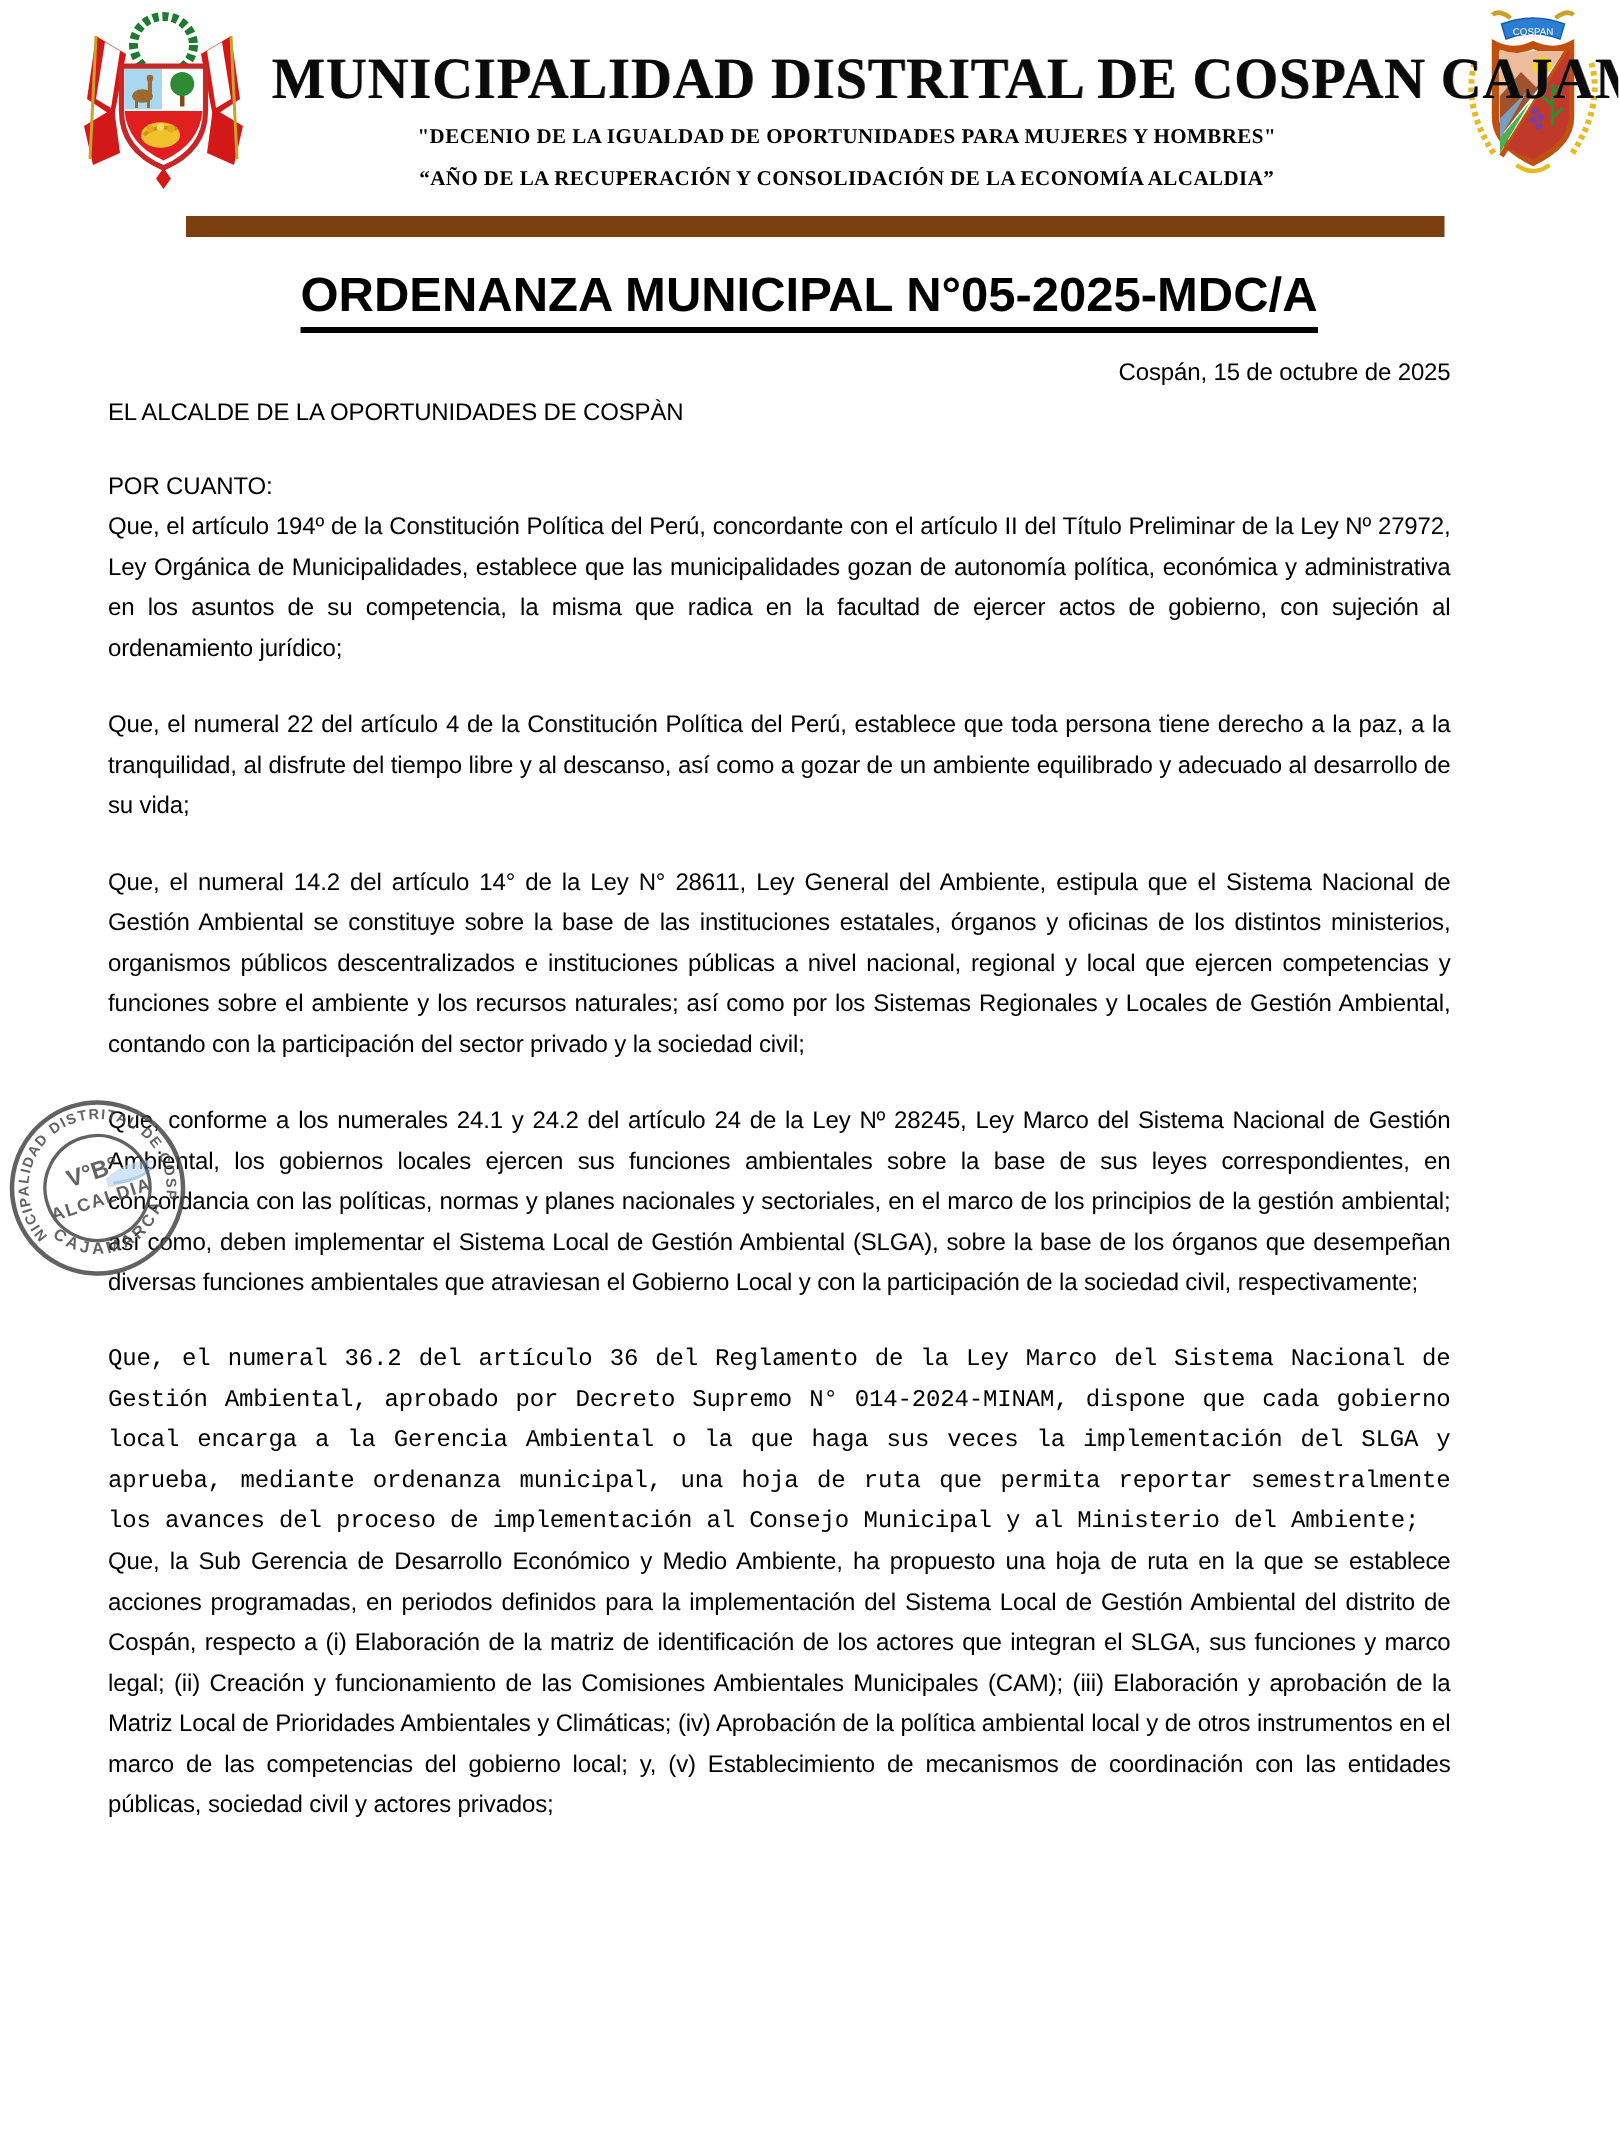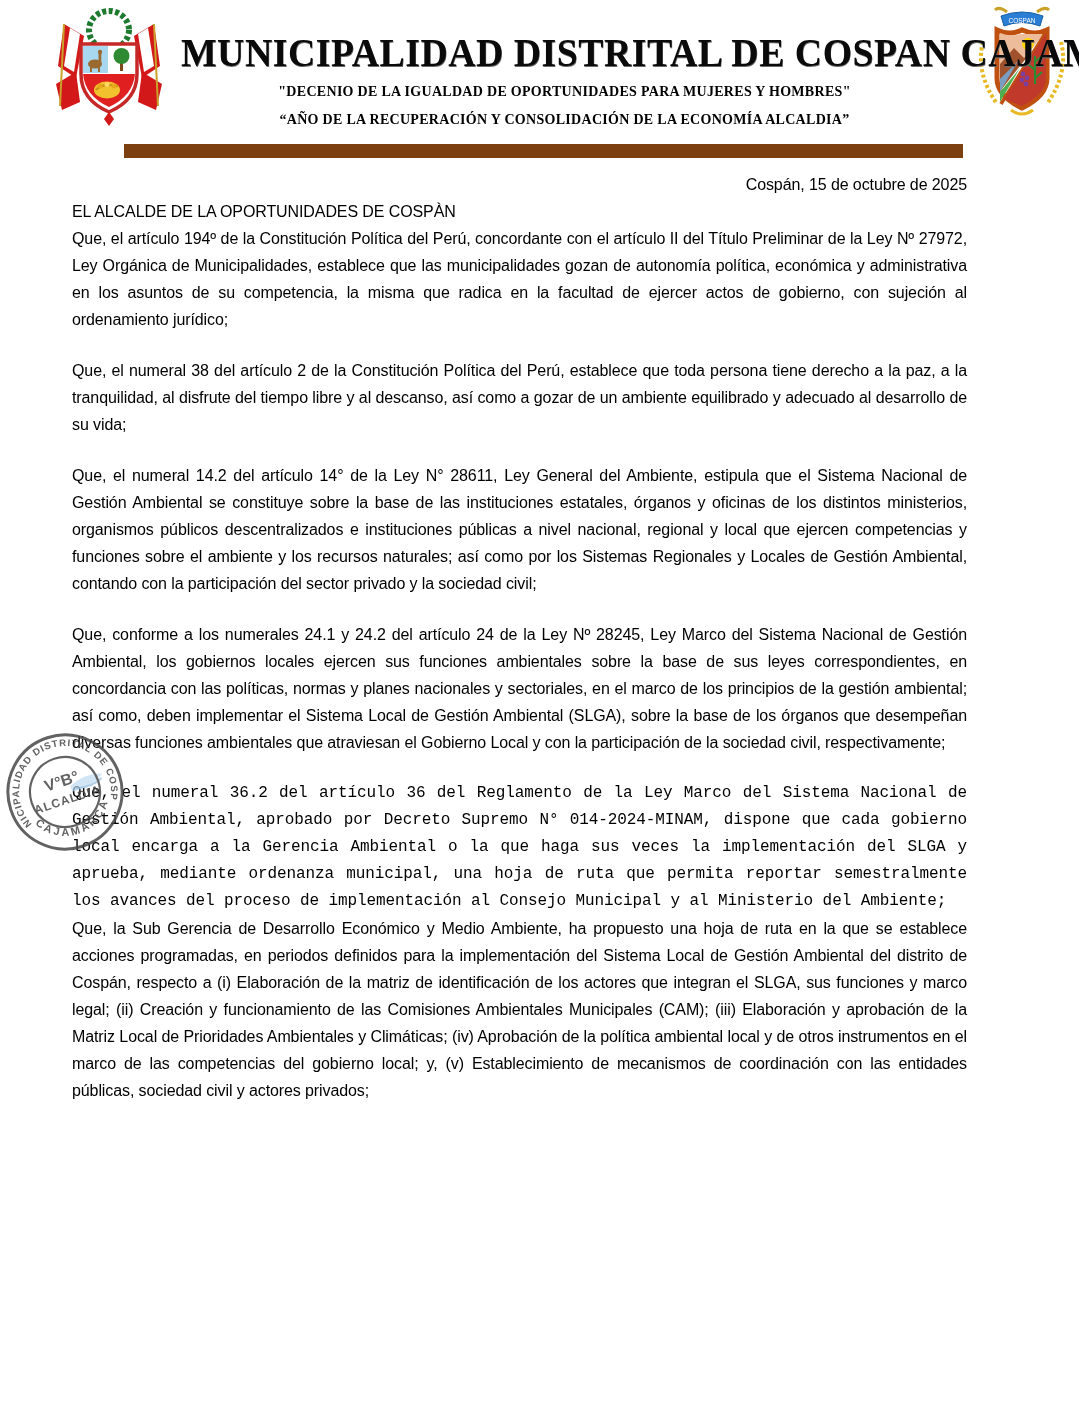--- a/index.html
+++ b/index.html
@@ -167,27 +167,31 @@
 
     <div class="header-center">
       <div class="muni-title">MUNICIPALIDAD DISTRITAL DE COSPAN CAJAMARCA</div>
       <div class="motto">"DECENIO DE LA IGUALDAD DE OPORTUNIDADES PARA MUJERES Y HOMBRES"</div>
       <div class="motto motto2">“AÑO DE LA RECUPERACIÓN Y CONSOLIDACIÓN DE LA ECONOMÍA ALCALDIA”</div>
     </div>
   </div>
 
   <div class="brown-bar"></div>
 
+  <div class="doc-title-wrap">
+    <h1 class="doc-title">ORDENANZA MUNICIPAL N°05-2025-MDC/A</h1>
+  </div>
 
   <div class="body">
     <div class="dateline">Cospán, 15 de octubre de 2025</div>
     <div class="addressee">EL ALCALDE DE LA OPORTUNIDADES DE COSPÀN</div>
+    <div class="por-cuanto">POR CUANTO:</div>
 
     <p class="body-par">Que, el artículo 194º de la Constitución Política del Perú, concordante con el artículo II del Título Preliminar de la Ley Nº 27972, Ley Orgánica de Municipalidades, establece que las municipalidades gozan de autonomía política, económica y administrativa en los asuntos de su competencia, la misma que radica en la facultad de ejercer actos de gobierno, con sujeción al ordenamiento jurídico;</p>
-    <p class="body-par">Que, el numeral 38 del artículo 2 de la Constitución Política del Perú, establece que toda persona tiene derecho a la paz, a la tranquilidad, al disfrute del tiempo libre y al descanso, así como a gozar de un ambiente equilibrado y adecuado al desarrollo de su vida;</p>
+    <p class="body-par">Que, el numeral 22 del artículo 4 de la Constitución Política del Perú, establece que toda persona tiene derecho a la paz, a la tranquilidad, al disfrute del tiempo libre y al descanso, así como a gozar de un ambiente equilibrado y adecuado al desarrollo de su vida;</p>
     <p class="body-par">Que, el numeral 14.2 del artículo 14° de la Ley N° 28611, Ley General del Ambiente, estipula que el Sistema Nacional de Gestión Ambiental se constituye sobre la base de las instituciones estatales, órganos y oficinas de los distintos ministerios, organismos públicos descentralizados e instituciones públicas a nivel nacional, regional y local que ejercen competencias y funciones sobre el ambiente y los recursos naturales; así como por los Sistemas Regionales y Locales de Gestión Ambiental, contando con la participación del sector privado y la sociedad civil;</p>
     <p class="body-par">Que, conforme a los numerales 24.1 y 24.2 del artículo 24 de la Ley Nº 28245, Ley Marco del Sistema Nacional de Gestión Ambiental, los gobiernos locales ejercen sus funciones ambientales sobre la base de sus leyes correspondientes, en concordancia con las políticas, normas y planes nacionales y sectoriales, en el marco de los principios de la gestión ambiental; así como, deben implementar el Sistema Local de Gestión Ambiental (SLGA), sobre la base de los órganos que desempeñan diversas funciones ambientales que atraviesan el Gobierno Local y con la participación de la sociedad civil, respectivamente;</p>
     <p class="body-par no-gap">Que, el numeral 36.2 del artículo 36 del Reglamento de la Ley Marco del Sistema Nacional de Gestión Ambiental, aprobado por Decreto Supremo N° 014-2024-MINAM, dispone que cada gobierno local encarga a la Gerencia Ambiental o la que haga sus veces la implementación del SLGA y aprueba, mediante ordenanza municipal, una hoja de ruta que permita reportar semestralmente los avances del proceso de implementación al Consejo Municipal y al Ministerio del Ambiente;</p>
     <p class="body-par last">Que, la Sub Gerencia de Desarrollo Económico y Medio Ambiente, ha propuesto una hoja de ruta en la que se establece acciones programadas, en periodos definidos para la implementación del Sistema Local de Gestión Ambiental del distrito de Cospán, respecto a (i) Elaboración de la matriz de identificación de los actores que integran el SLGA, sus funciones y marco legal; (ii) Creación y funcionamiento de las Comisiones Ambientales Municipales (CAM); (iii) Elaboración y aprobación de la Matriz Local de Prioridades Ambientales y Climáticas; (iv) Aprobación de la política ambiental local y de otros instrumentos en el marco de las competencias del gobierno local; y, (v) Establecimiento de mecanismos de coordinación con las entidades públicas, sociedad civil y actores privados;</p>
   </div>
 
   <svg class="stamp" viewBox="0 0 126 140">
     <g transform="rotate(-18 63 70)">
 
       <path d="M70 66 q18 -8 34 -2 q-14 10 -34 8" fill="#bcd9ef" opacity="0.8"></path>

